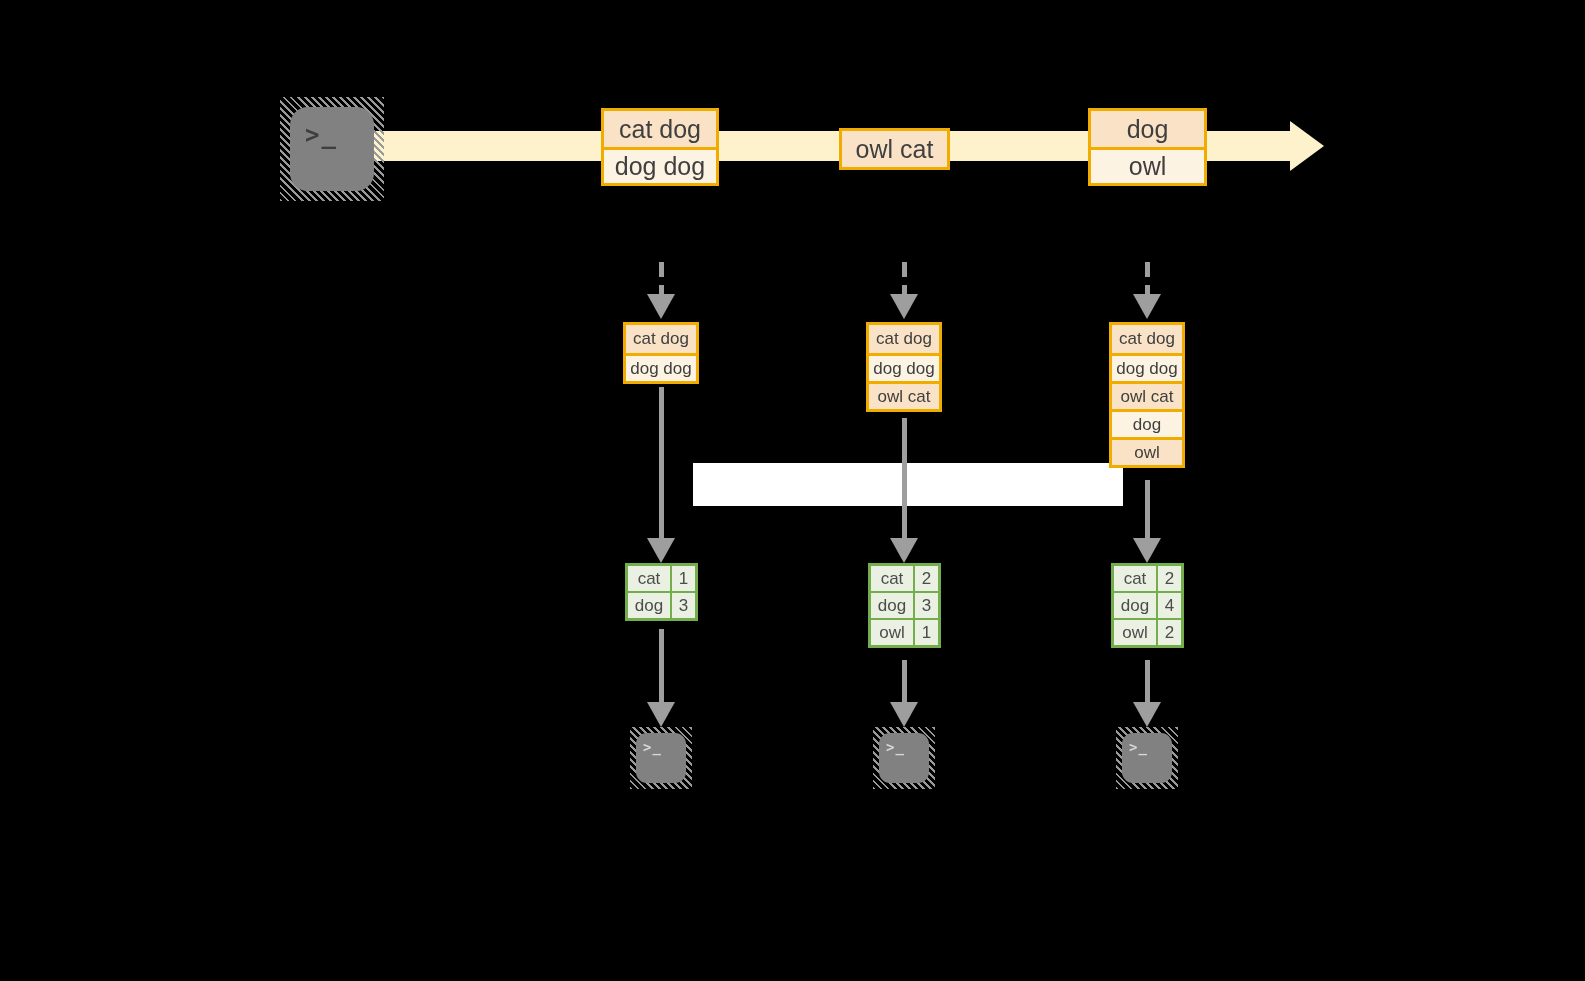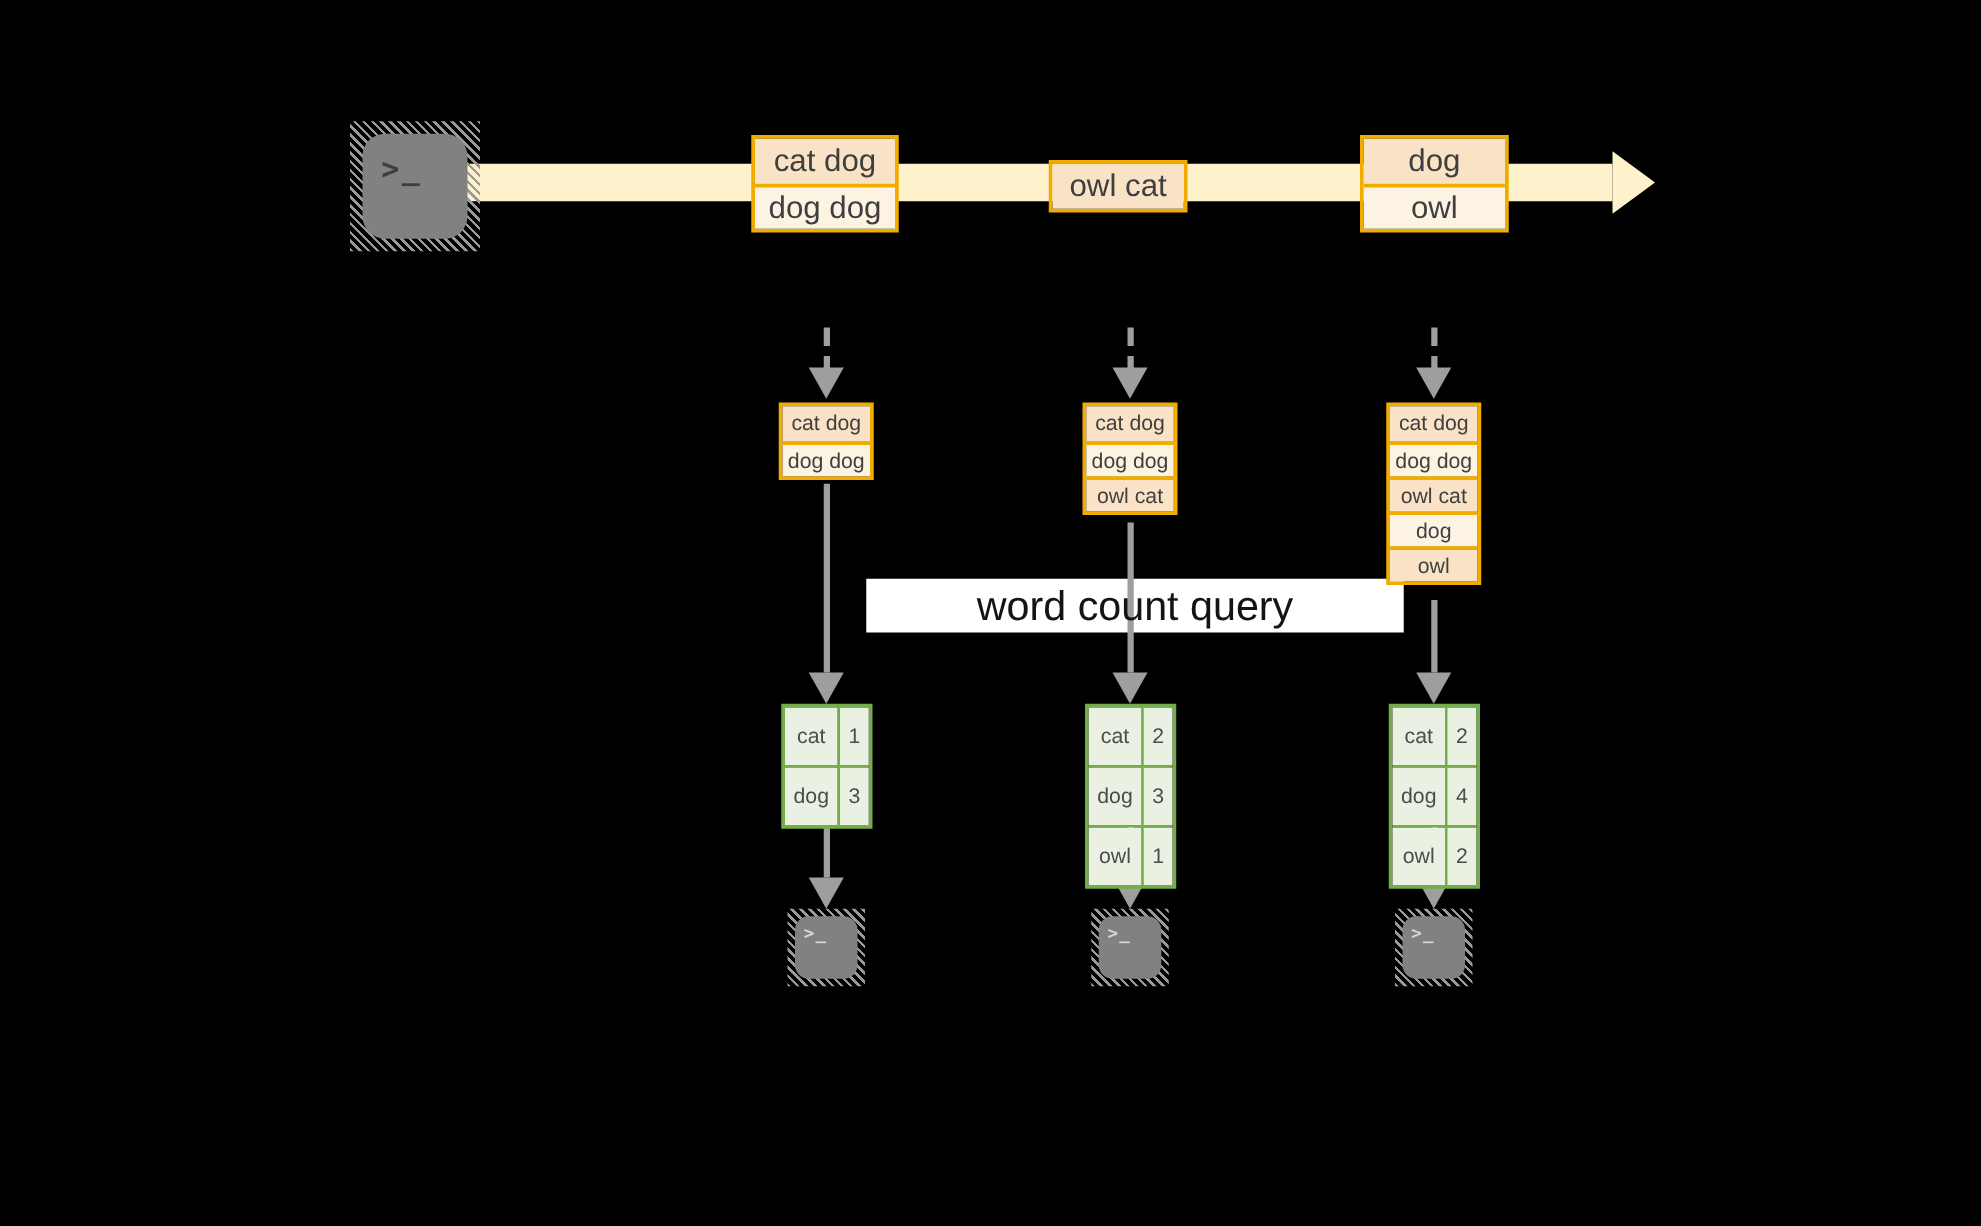--- a/index.html
+++ b/index.html
@@ -33,21 +33,21 @@
     border-left:14px solid transparent; border-right:14px solid transparent;
     border-top:25px solid var(--gray); }
   
   .banner-bg  { position:absolute; left:693px; top:463px; width:430px; height:43px; background:#ffffff; z-index:1; }
   .banner-txt { position:absolute; left:693px; top:463px; width:430px; height:43px; z-index:3;
     display:flex; align-items:center; justify-content:center; font-size:33px; color:#141414; }
   
   .gtable { position:absolute; box-sizing:border-box; width:73px; border:3px solid var(--green); z-index:4; }
   .grow { display:flex; border-top:2px solid var(--green); }
   .grow:first-child { border-top:none; }
-  .gcell { box-sizing:border-box; height:46px; display:flex; align-items:center; justify-content:center;
+  .gcell { box-sizing:border-box; height:25px; display:flex; align-items:center; justify-content:center;
     background:var(--cellbg); color:#4c4c4c; font-size:17px; }
   .gcell.word { flex:1; }
   .gcell.num  { width:25px; border-left:2px solid var(--green); }
   
   .term { position:absolute; z-index:4;
     background:repeating-linear-gradient(45deg, #9a9a9a 0 2px, rgba(0,0,0,0) 2px 5px); }
   .term-body { position:absolute; background:#818181; }
   .term-body.big   { inset:10px; border-radius:18px; }
   .term-body.small { inset:6px;  border-radius:11px; }
   .term-glyph { position:absolute; font-family:"DejaVu Sans Mono","Liberation Mono",monospace; font-weight:bold; }
@@ -97,21 +97,20 @@
   </div>
   <div class="obox state" style="left:1109px;top:322px;width:76px">
     <div class="orow">cat dog</div>
     <div class="orow">dog dog</div>
     <div class="orow">owl cat</div>
     <div class="orow">dog</div>
     <div class="orow">owl</div>
   </div>
 
   <div class="banner-bg"></div>
-  <div class="banner-txt">word count query</div>
 
   <div class="vline" style="left:659px;top:387px;height:151px"></div>
   <div class="head-down" style="left:647px;top:538px"></div>
   <div class="vline" style="left:902px;top:418px;height:120px"></div>
   <div class="head-down" style="left:890px;top:538px"></div>
   <div class="vline" style="left:1145px;top:480px;height:58px"></div>
   <div class="head-down" style="left:1133px;top:538px"></div>
 
   <div class="gtable" style="left:625px;top:563px">
     <div class="grow">

